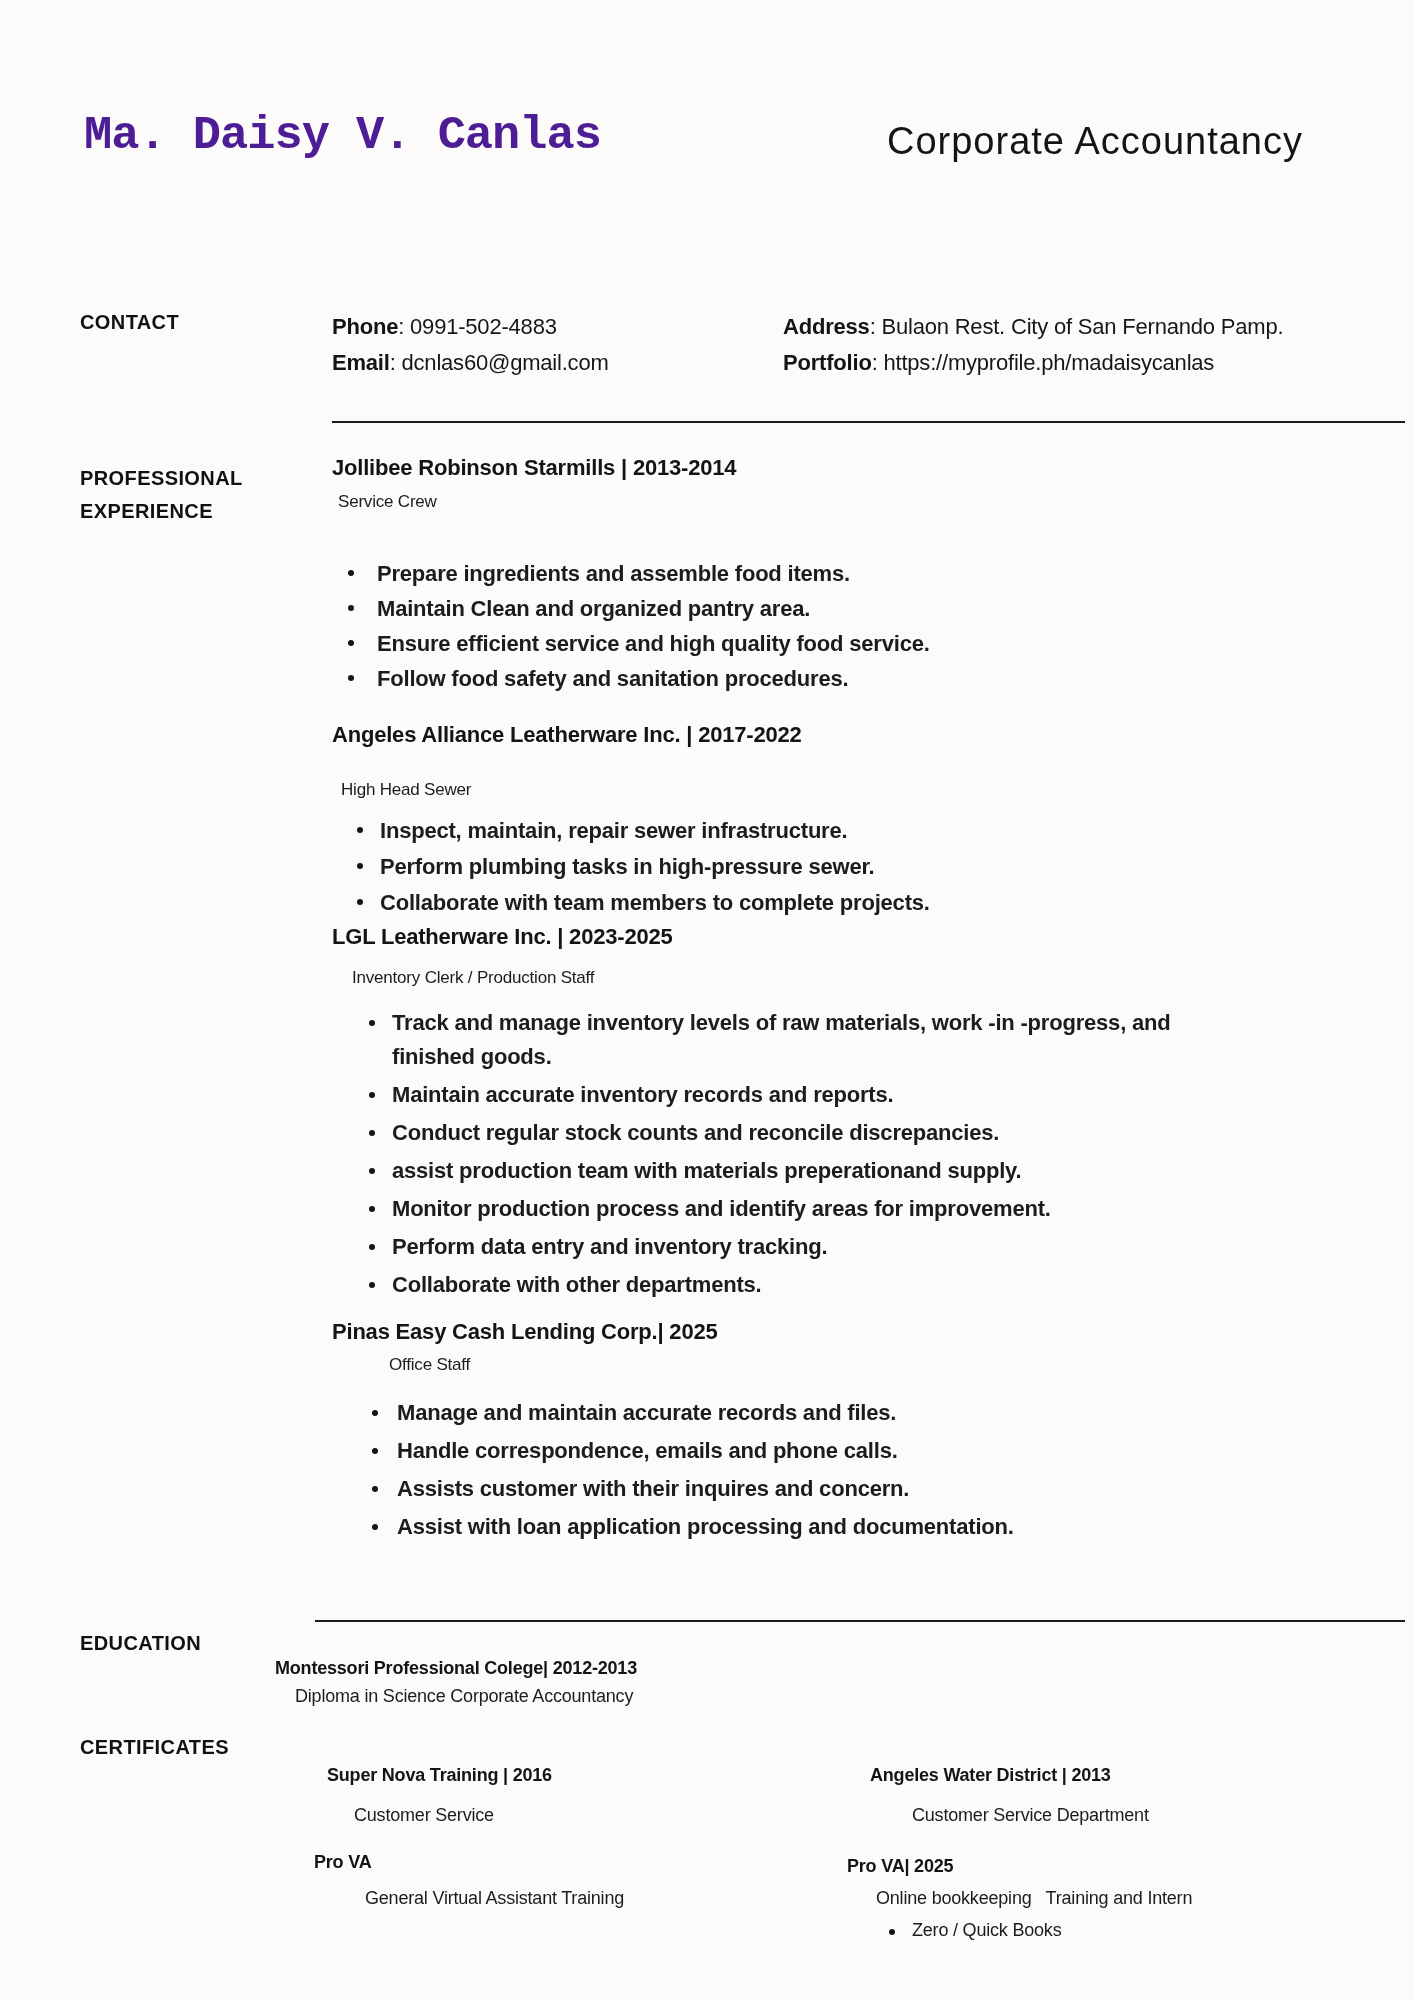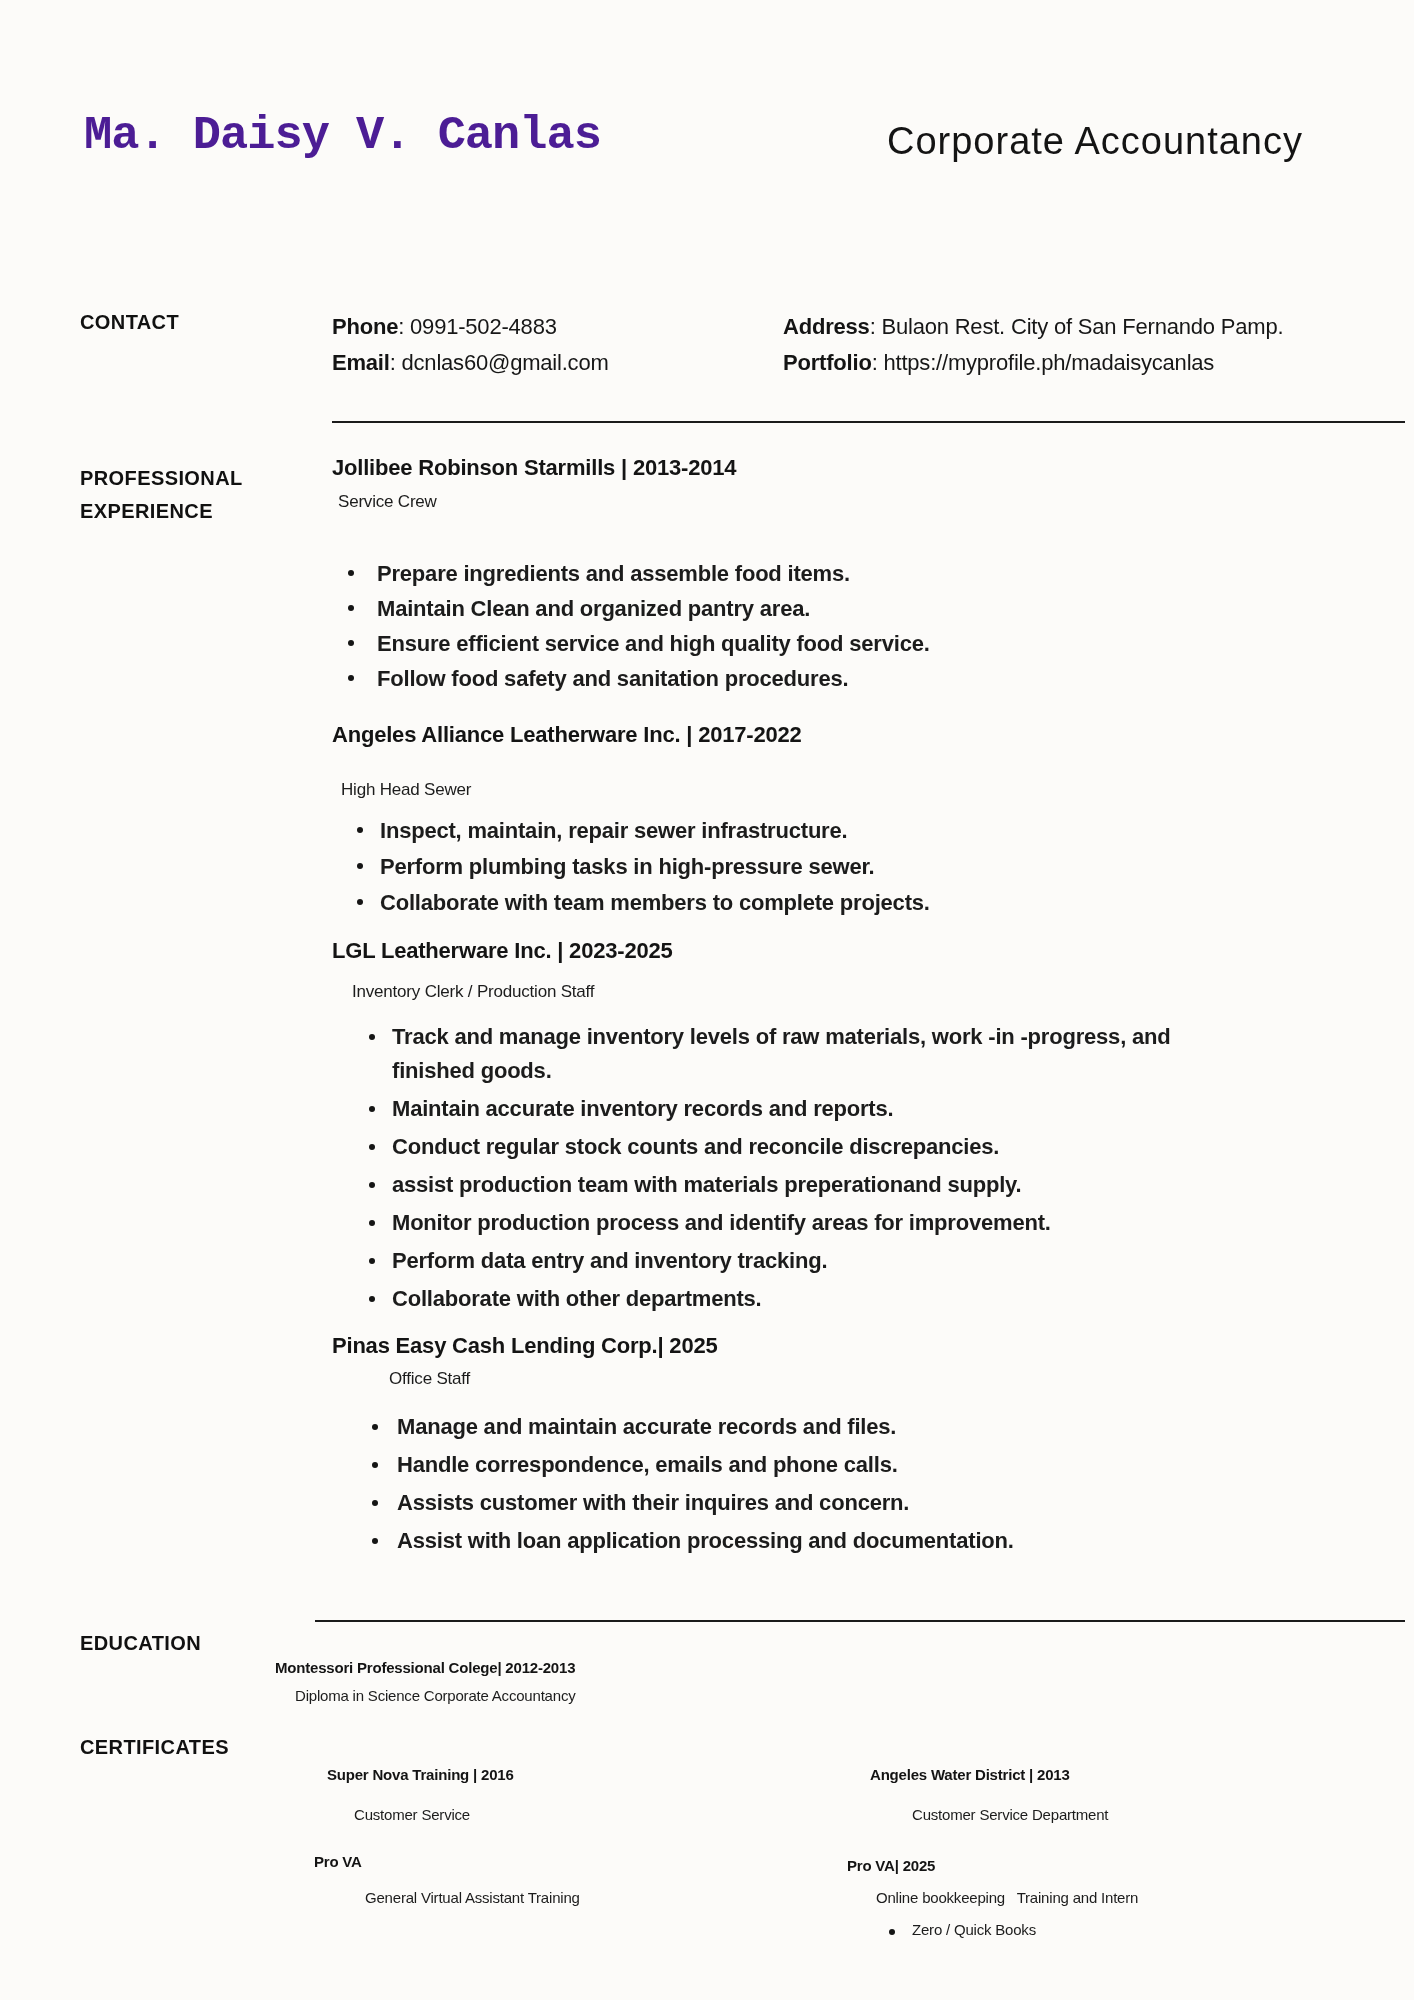--- a/index.html
+++ b/index.html
@@ -56,32 +56,32 @@
   .job1 .job-subtitle{margin-left:6px;margin-top:6px;}
   .job1 ul{margin-top:40px;}
   .job1 li{padding-left:45px;} .job1 li .dot{left:16px;}
   .job1 li{line-height:35px;margin-bottom:0;}
 
   .job2{margin-top:25px;}
   .job2 .job-subtitle{margin-left:9px;margin-top:27px;}
   .job2 ul{margin-top:9px;}
   .job2 li{padding-left:48px;line-height:36px;margin-bottom:0;} .job2 li .dot{left:25px;}
 
-  .job3{margin-top:16px;}
+  .job3{margin-top:2px;}
   .job3 .job-subtitle{margin-left:20px;margin-top:13px;}
   .job3 ul{margin-top:14px;}
   .job3 li{padding-left:60px;} .job3 li .dot{left:37px;}
 
   .job4{margin-top:16px;}
   .job4 .job-subtitle{margin-left:57px;margin-top:5px;}
   .job4 ul{margin-top:17px;}
   .job4 li{padding-left:65px;} .job4 li .dot{left:40px;}
 
   
-  .abs-line{position:absolute;font-size:15px;line-height:28px;letter-spacing:-.2px;color:#1c1c1c;white-space:pre-wrap;}
+  .abs-line{position:absolute;font-size:18px;line-height:28px;letter-spacing:-.2px;color:#1c1c1c;white-space:pre-wrap;}
   .abs-line.bold{font-weight:700;color:#141414;}
   .cert-bullet-dot{
     position:absolute;left:889px;top:1929px;width:6px;height:6px;border-radius:50%;background:#151515;
   }
 </style>
 </head>
 <body>
 
 <div class="page">
 

